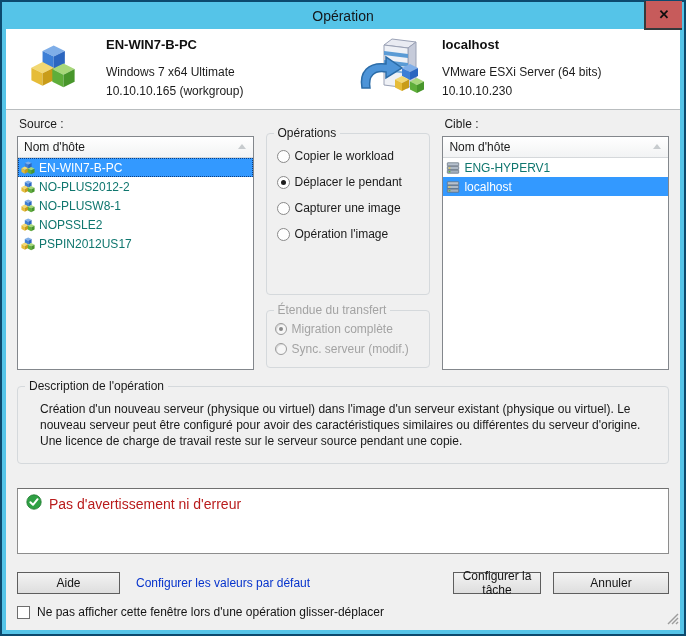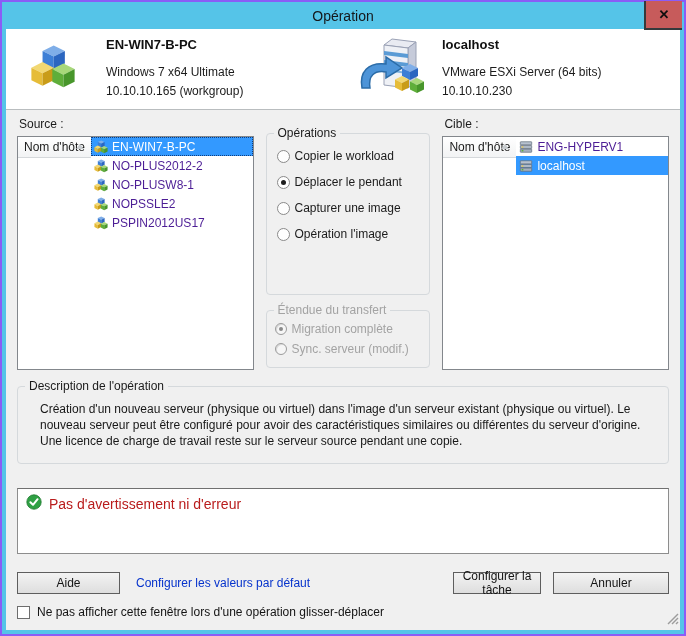--- a/index.html
+++ b/index.html
@@ -1,19 +1,19 @@
 <!DOCTYPE html>
 <html><head>
 <meta charset="utf-8">
 <style>
   html,body { margin:0; padding:0; background:#fff; }
   body { width:686px; height:636px; font-family:"Liberation Sans",sans-serif; -webkit-font-smoothing:antialiased; }
 
   .window { box-sizing:border-box; width:686px; height:636px; background:#55C4E8;
-            border:2px solid #8b5cf6; padding:0 4px 4px 4px; position:relative; }
+            border:2px solid #0c4a6e; padding:0 4px 4px 4px; position:relative; }
 
   
   .titlebar { height:27px; position:relative; display:flex; align-items:center; justify-content:center; }
   .title { font-size:14px; color:#14181B; }
   .close-btn { position:absolute; right:-2px; top:-1px; width:36px; height:27px; background:#C75B5B;
                border:2px solid #35393C; border-top:none; border-right:none;
                display:flex; align-items:center; justify-content:center; cursor:pointer; }
   .close-glyph { font-size:13px; font-weight:bold; color:#0E0E0E; line-height:1; }
 
   
@@ -32,30 +32,30 @@
 
   .columns { display:flex; height:254px; }
   .col { display:flex; flex-direction:column; }
   .col-source { width:238px; }
   .col-middle { width:166px; margin:0 12px; padding-top:17px; box-sizing:border-box; }
   .col-cible  { width:228px; }
   .panel-label { font-size:12px; color:#1B1B1B; margin:1px 0 5px 2px; height:14px; }
 
   
   .listview { border:1px solid #83878C; background:#fff; height:235px; box-sizing:border-box;
-              display:flex; flex-direction:row; overflow:hidden; }
+              display:flex; flex-direction:column; overflow:hidden; }
   .lv-header { height:20px; flex:none; background:linear-gradient(#FFFFFF,#F2F3F4);
                border-bottom:1px solid #D5D8DB; display:flex; align-items:center;
                padding:0 6px; font-size:12px; color:#1A1A1A; position:relative; cursor:pointer; }
   .sort-tri { position:absolute; right:7px; top:7px; width:0; height:0;
               border-left:4px solid transparent; border-right:4px solid transparent;
               border-bottom:5px solid #C7CBCE; }
   .lv-body { flex:1; }
   .lv-row { height:19px; display:flex; align-items:center; gap:4px; padding-left:2px;
-            font-size:12px; color:#4c1d95; cursor:pointer; }
+            font-size:12px; color:#0f766e; cursor:pointer; }
   .lv-row .icon-14 { flex:none; width:15px; height:15px; display:flex; align-items:center; justify-content:center; }
   .lv-row.selected { background:#3399FF; color:#FFFFFF; }
   .src-row.selected { outline:1px dotted #0F3E80; outline-offset:-1px; }
 
   
   .groupbox { position:relative; border:1px solid #D5D9DC; border-radius:4px; box-sizing:border-box; background:transparent; }
   .gb-label { position:absolute; top:-8px; left:7px; background:#F0F0F0; padding:0 4px; font-size:12px; color:#1B1B1B; }
   .gb-operations { height:162px; }
   .gb-scope { height:58px; margin-top:15px; }
   .gb-scope .gb-label { color:#A3A3A3; }

